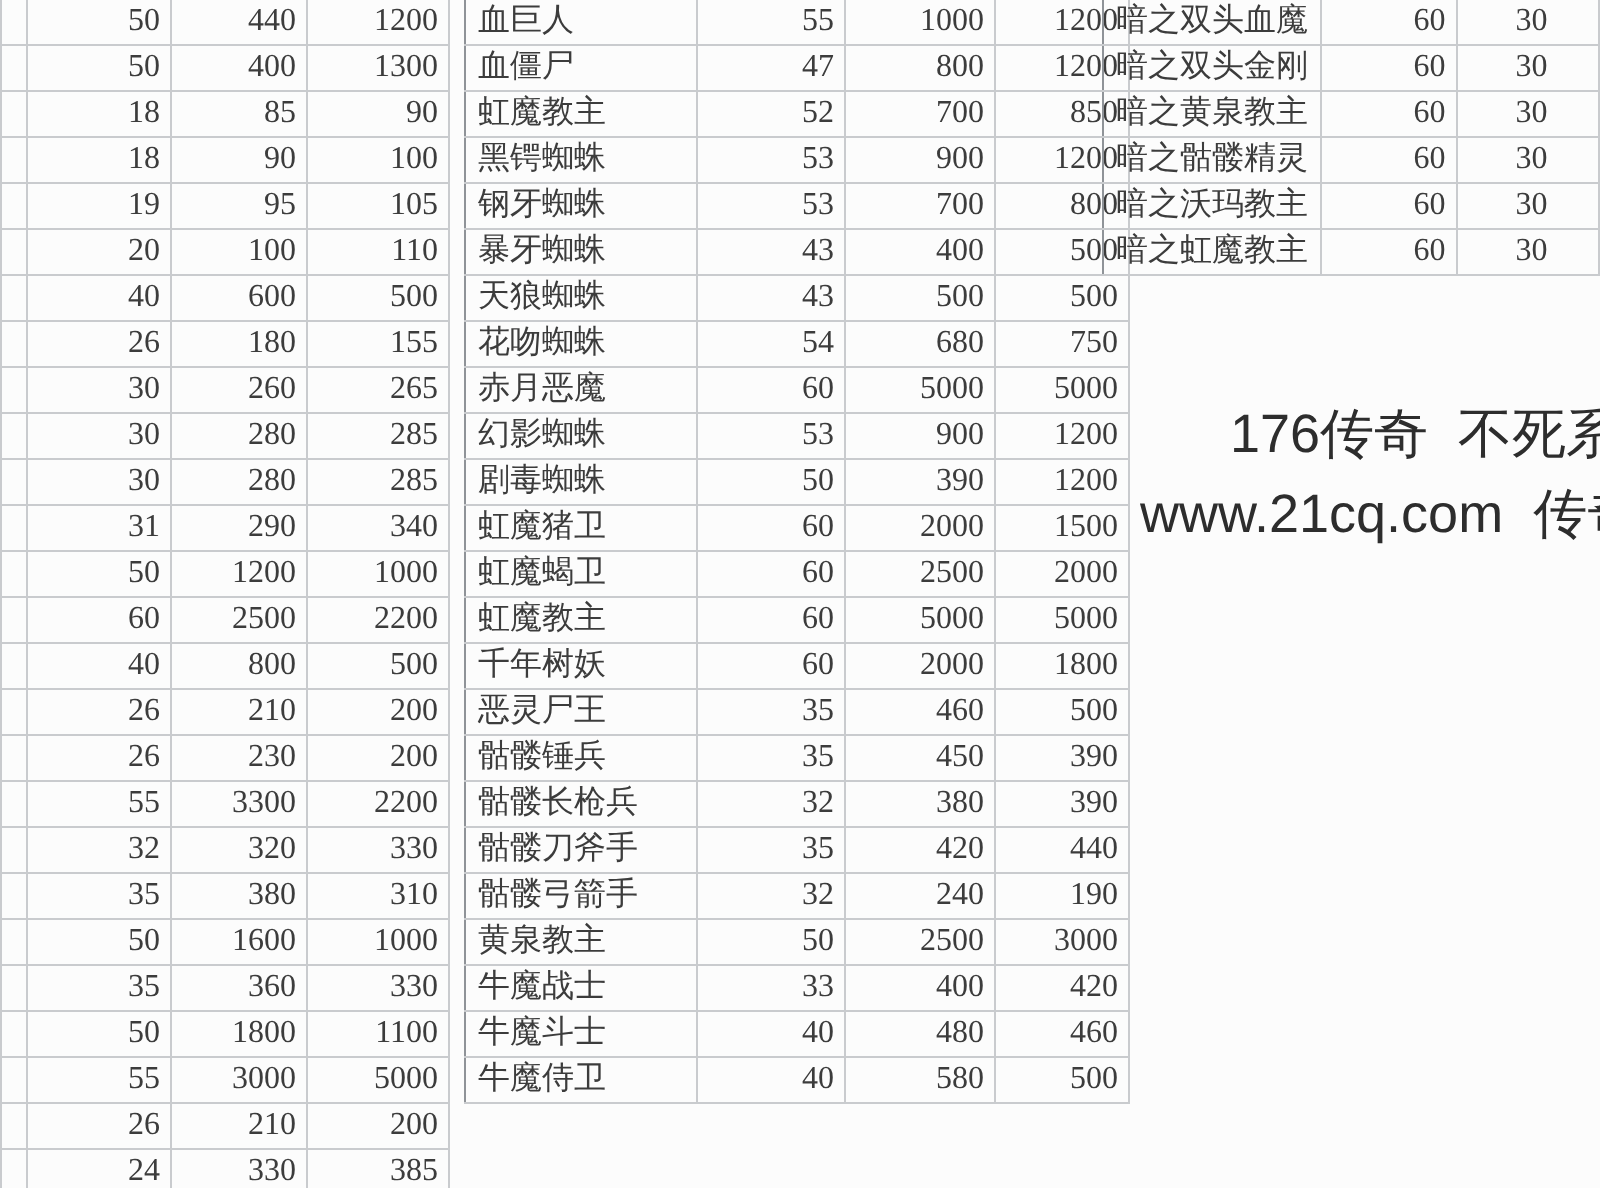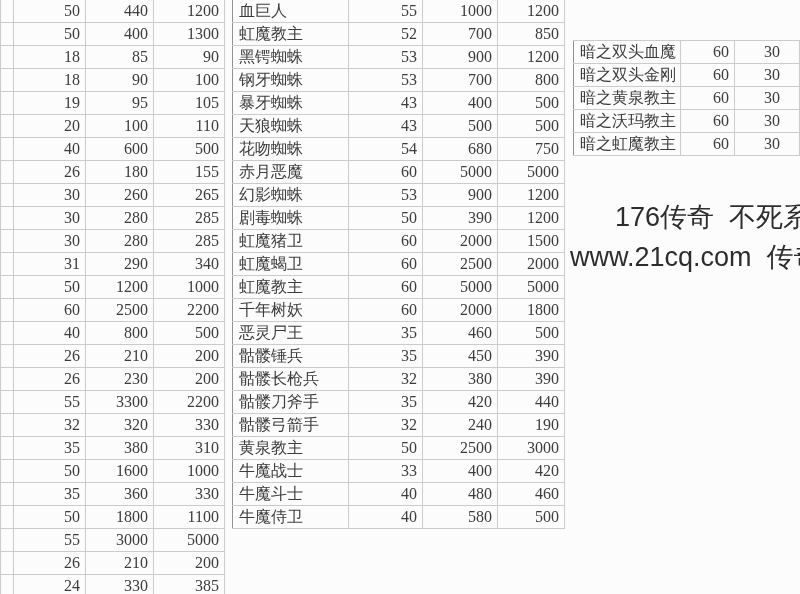--- a/index.html
+++ b/index.html
@@ -34,21 +34,21 @@
     white-space: nowrap;
     overflow: hidden;
     padding: 0;
     vertical-align: middle;
   }
   .sheet td.num-cell { text-align: right; padding-right: 5px; }
   .sheet td.name-cell { text-align: left; padding-left: 6px; }
   .sheet td.cut-cell { text-align: left; padding-left: 29px; }
   #left-table  { left: 0; }
   #mid-table   { left: 232px; }
-  #right-table { left: 573px; margin-top: 41px; }
+  #right-table { left: 551px; }
   #mid-table td:first-child,
   #right-table td:first-child { border-left: 1px solid var(--table-divider); }
   .watermark {
     position: absolute;
     font-family: "Liberation Sans", "DejaVu Sans", sans-serif;
     color: var(--watermark-text);
     white-space: pre;
     z-index: 5;
   }
   #wm-line1 { left: 615px; top: 199px; font-size: 27px; }
@@ -234,20 +234,26 @@
         <col style="width:67px">
     </colgroup>
     <tbody>
         <tr>
           <td class="name-cell">血巨人</td>
           <td class="num-cell">55</td>
           <td class="num-cell">1000</td>
           <td class="num-cell">1200</td>
         </tr>
         <tr>
+          <td class="name-cell">血僵尸</td>
+          <td class="num-cell">47</td>
+          <td class="num-cell">800</td>
+          <td class="num-cell">1200</td>
+        </tr>
+        <tr>
           <td class="name-cell">虹魔教主</td>
           <td class="num-cell">52</td>
           <td class="num-cell">700</td>
           <td class="num-cell">850</td>
         </tr>
         <tr>
           <td class="name-cell">黑锷蜘蛛</td>
           <td class="num-cell">53</td>
           <td class="num-cell">900</td>
           <td class="num-cell">1200</td>
@@ -391,20 +397,25 @@
           <td class="name-cell">暗之双头金刚</td>
           <td class="num-cell">60</td>
           <td class="num-cell cut-cell">30</td>
         </tr>
         <tr>
           <td class="name-cell">暗之黄泉教主</td>
           <td class="num-cell">60</td>
           <td class="num-cell cut-cell">30</td>
         </tr>
         <tr>
+          <td class="name-cell">暗之骷髅精灵</td>
+          <td class="num-cell">60</td>
+          <td class="num-cell cut-cell">30</td>
+        </tr>
+        <tr>
           <td class="name-cell">暗之沃玛教主</td>
           <td class="num-cell">60</td>
           <td class="num-cell cut-cell">30</td>
         </tr>
         <tr>
           <td class="name-cell">暗之虹魔教主</td>
           <td class="num-cell">60</td>
           <td class="num-cell cut-cell">30</td>
         </tr>
       </tbody>

